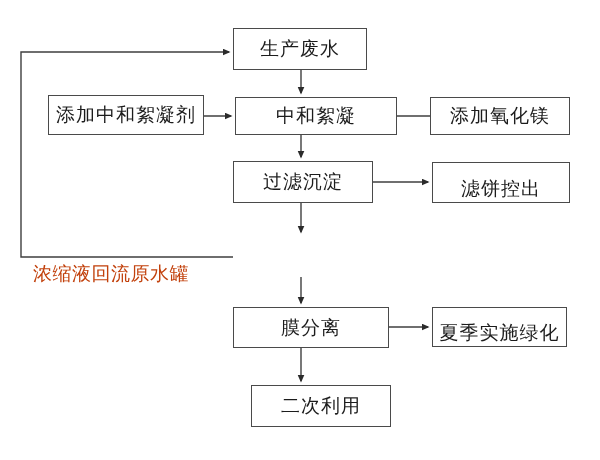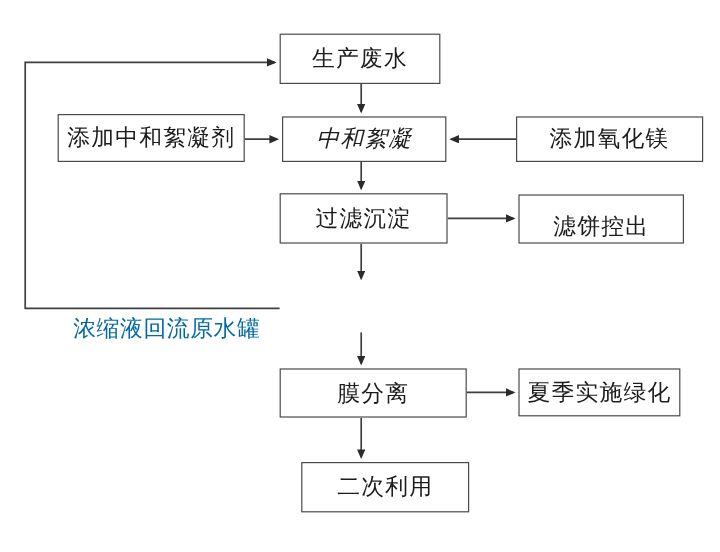--- a/index.html
+++ b/index.html
@@ -23,38 +23,37 @@
     border:1.5px solid #4a4a4a;
     background:#ffffff;
     display:flex;align-items:center;justify-content:center;
     font-size:19px;
     letter-spacing:1px;
     color:#1c1c1c;
     white-space:nowrap;
   }
   
   .n-prod {left:233px;top:28px; width:134px;height:42px;}
-  .n-neut {left:235px;top:97px; width:137px;height:38px;font-style:italic;}
+  .n-neut {left:235px;top:97px; width:162px;height:38px;}
   .n-filt {left:233px;top:161px;width:140px;height:42px;}
   .n-evap {left:233px;top:236px;width:139px;height:41px;}
   .n-memb {left:233px;top:307px;width:156px;height:41px;}
   .n-sec  {left:251px;top:385px;width:140px;height:42px;}
   
   .n-addn {left:48px; top:95px; width:156px;height:40px;}
-  .n-addm {left:430px;top:97px; width:156px;height:38px;}
+  .n-addm {left:430px;top:97px; width:140px;height:38px;}
   .n-cake {left:432px;top:162px;width:138px;height:41px;align-items:flex-end;}
-  .n-green{left:432px;top:307px;width:135px;height:40px;}
+  .n-green{left:432px;top:307px;width:135px;height:40px;align-items:flex-end;}
   .annotation{
     position:absolute;
     left:33px;top:261px;
     font-size:19px;
     letter-spacing:0.5px;
-    color:#0369a1;
+    color:#c2410c;
     white-space:nowrap;
-    margin-left:28px;
   }
 </style>
 </head>
 <body>
 
 <div class="canvas">
 
   <svg class="edges" width="600" height="460" viewBox="0 0 600 460" xmlns="http://www.w3.org/2000/svg">
     <defs>
       <marker id="arrow" markerWidth="9" markerHeight="8" refX="6.5" refY="3.5" orient="auto" markerUnits="userSpaceOnUse">

